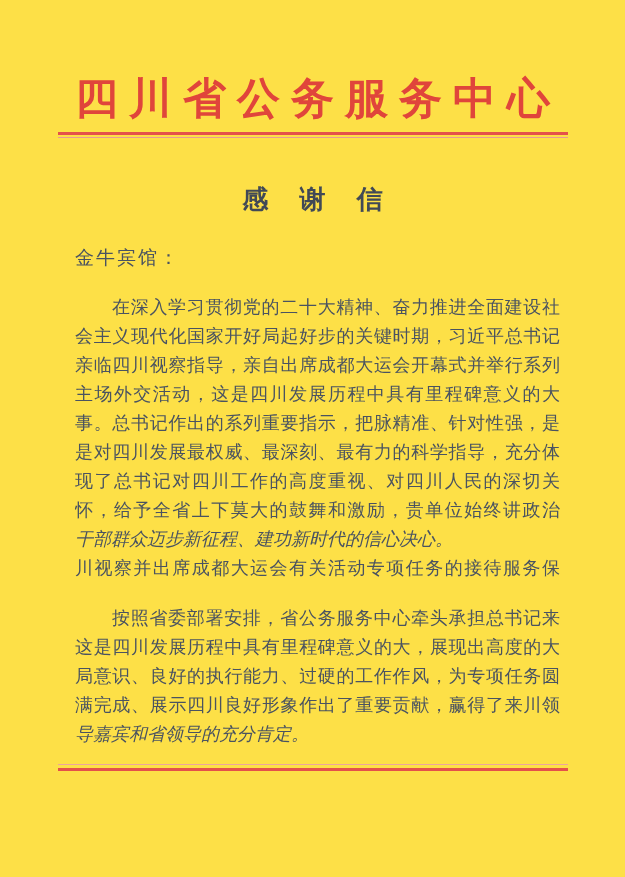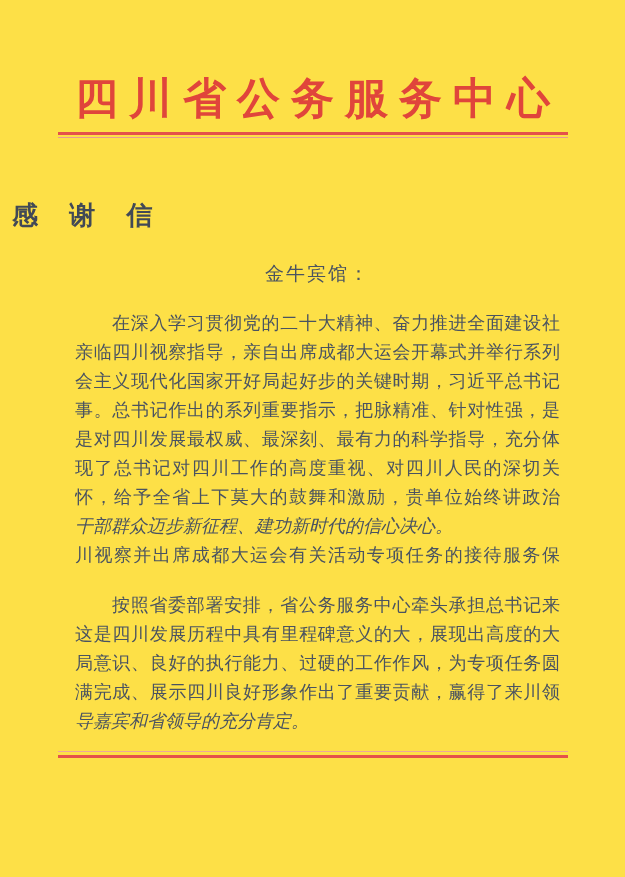--- a/index.html
+++ b/index.html
@@ -30,38 +30,37 @@
     white-space: nowrap;
   }
   .rule {
     margin: 0 auto;
     width: 510px;
   }
   .rule-top-thick { margin-top: 9px; height: 3px; background: #e4514a; }
   .rule-top-thin  { margin-top: 2px; height: 1px; background: #e89a94; }
   
   .letter-title {
-    margin-top: 62px;
-    text-align: left;
+    margin-top: 46px;
+    text-align: center;
     font-size: 26px;
     font-weight: bold;
     color: #414956;
     letter-spacing: 12px;
     text-indent: 12px;
     line-height: 1.2;
     font-family: "Liberation Sans", "DejaVu Sans", sans-serif;
   }
   
   .salutation {
     margin: 27px 65px 0 75px;
     font-size: 19px;
     color: #4a5361;
     line-height: 29px;
     letter-spacing: 2px;
-    text-align: center;
   }
   .letter-body {
     margin: 11px 65px 0 75px;
     width: 485px;
     color: #4a5361;
     font-size: 18px;
   }
   .line {
     line-height: 29px;
     text-align: justify;
@@ -86,22 +85,23 @@
     <div class="rule rule-top-thick"></div>
     <div class="rule rule-top-thin"></div>
   </div>
 
   <div class="letter-title">感 谢 信</div>
 
   <div class="salutation">金牛宾馆：</div>
 
   <div class="letter-body">
       <div class="line first">在深入学习贯彻党的二十大精神、奋力推进全面建设社</div>
+      <div class="line">会主义现代化国家开好局起好步的关键时期，习近平总书记</div>
       <div class="line">亲临四川视察指导，亲自出席成都大运会开幕式并举行系列</div>
-      <div class="line">会主义现代化国家开好局起好步的关键时期，习近平总书记</div>
+      <div class="line">主场外交活动，这是四川发展历程中具有里程碑意义的大</div>
       <div class="line">事。总书记作出的系列重要指示，把脉精准、针对性强，是</div>
       <div class="line">是对四川发展最权威、最深刻、最有力的科学指导，充分体</div>
       <div class="line">现了总书记对四川工作的高度重视、对四川人民的深切关</div>
       <div class="line">怀，给予全省上下莫大的鼓舞和激励，贵单位始终讲政治</div>
       <div class="line last">干部群众迈步新征程、建功新时代的信心决心。</div>
       <div class="line">川视察并出席成都大运会有关活动专项任务的接待服务保</div>
       <div class="line first">按照省委部署安排，省公务服务中心牵头承担总书记来</div>
       <div class="line">这是四川发展历程中具有里程碑意义的大，展现出高度的大</div>
       <div class="line">局意识、良好的执行能力、过硬的工作作风，为专项任务圆</div>
       <div class="line">满完成、展示四川良好形象作出了重要贡献，赢得了来川领</div>

